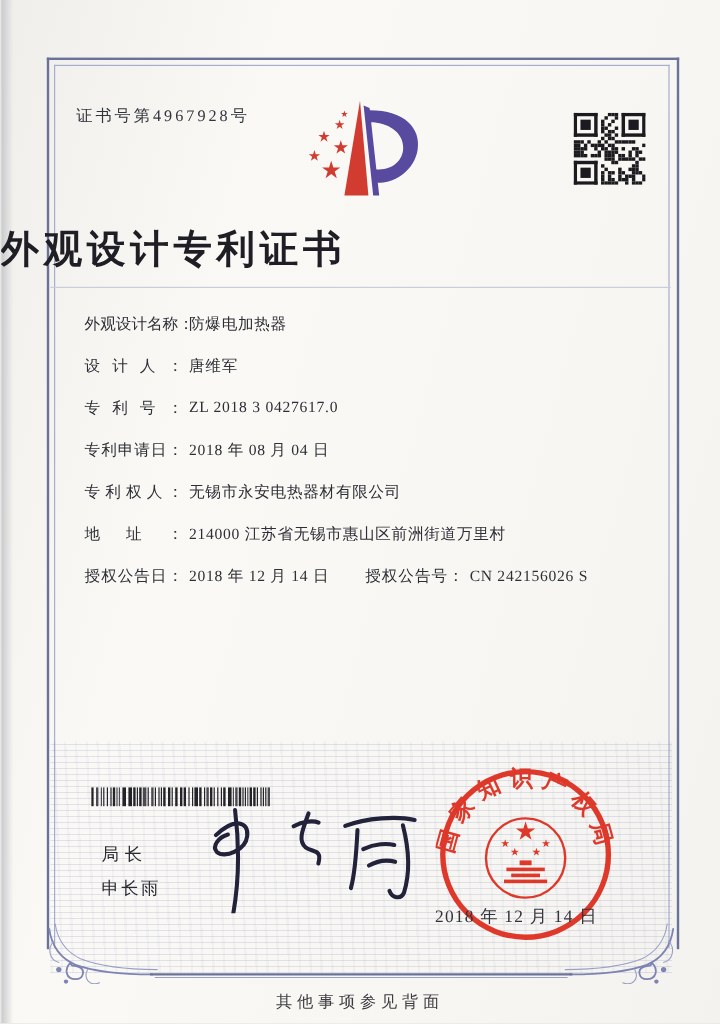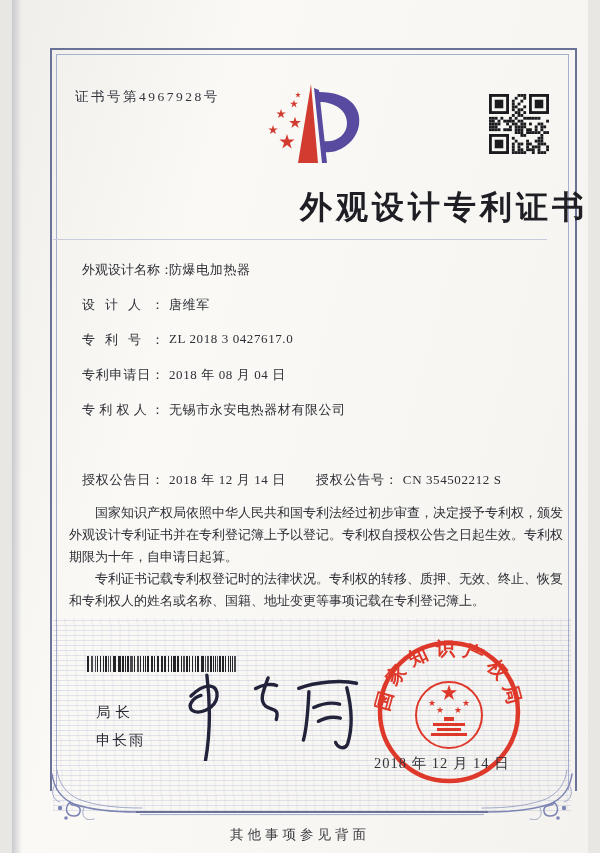--- a/index.html
+++ b/index.html
@@ -1,37 +1,37 @@
 <!DOCTYPE html>
 <html style="--seal-red: #dd2b1c; --border-blue: #6b7298; --logo-purple: #584a9e; --logo-red: #d23b30; --text: #2e2f36;"><head>
 <meta charset="utf-8">
 <style>
   html,body{margin:0;padding:0;background:#e9e7e3;}
   .page{
     position:relative;width:576px;height:853px;margin:0 auto;overflow:hidden;
     background:linear-gradient(105deg,#efeeeb 0%,#faf9f6 30%,#f7f6f2 70%,#f3f2ee 100%);
-    font-family:"Liberation Serif","DejaVu Serif",serif;color:var(--text,#2e2f36);
+    font-family:"Liberation Serif","DejaVu Serif",serif;color:var(--text,#2e2f36);padding-left:23px;
   }
   .page::before{content:"";position:absolute;left:0;top:0;bottom:0;width:10px;
     background:linear-gradient(90deg,#c9c9cd,rgba(255,255,255,0));}
   
   .frame-outer{position:absolute;left:38px;top:48px;width:523px;height:741px;
     border:2px solid var(--border-blue,#6b7298);border-bottom:none;}
   .frame-inner{position:absolute;left:44px;top:54px;width:511px;height:735px;
     border:1px solid #a7adcc;border-bottom:none;}
   .guilloche{position:absolute;left:41px;top:618px;width:518px;height:193px;
     background:
       repeating-linear-gradient(0deg,rgba(122,132,182,0.20) 0px,rgba(122,132,182,0.20) 1px,transparent 1px,transparent 5px),
       repeating-linear-gradient(88deg,rgba(122,132,182,0.06) 0px,rgba(122,132,182,0.06) 2px,transparent 2px,transparent 9px);}
   .divider{position:absolute;left:41px;right:41px;top:239px;height:1px;background:#c9ccdd;}
   
   .cert-no{position:absolute;left:63px;top:88px;font-size:13.5px;letter-spacing:2.5px;color:#33343c;}
   .logo{position:absolute;left:240px;top:80px;width:120px;height:92px;}
   .qr{position:absolute;left:477px;top:94px;width:60px;height:60px;}
-  .title{position:absolute;left:0;right:0;top:186px;margin:0;text-align:right;
+  .title{position:absolute;left:0;right:0;top:186px;margin:0;text-align:left;
     font-size:32px;font-weight:700;letter-spacing:4px;color:#1e1e24;}
   
   .field-row{position:absolute;left:70px;font-size:13px;color:#2e2f36;white-space:nowrap;}
   .flabel{display:inline-block;width:82px;text-align:justify;text-align-last:justify;vertical-align:top;}
   .fvalue{margin-left:5px;letter-spacing:0.6px;margin-top:26px;}
   .flabel.second{width:82px;margin-left:30px;font-family:Liberation Serif, serif;}
   
   .paras{position:absolute;left:57px;top:502px;width:494px;font-size:13px;line-height:22px;
     text-align:justify;color:#2e2f36;}
   .paras p{margin:0;text-indent:2em;}
@@ -249,28 +249,27 @@
   </div>
   <div class="field-row" style="top:331px">
     <span class="flabel">专利号：</span><span class="fvalue">ZL 2018 3 0427617.0</span>
   </div>
   <div class="field-row" style="top:366px">
     <span class="flabel">专利申请日：</span><span class="fvalue">2018 年 08 月 04 日</span>
   </div>
   <div class="field-row" style="top:401px">
     <span class="flabel">专利权人：</span><span class="fvalue">无锡市永安电热器材有限公司</span>
   </div>
+  <div class="field-row" style="top:436px">
+    <span class="flabel">地址：</span><span class="fvalue">214000 江苏省无锡市惠山区前洲街道万里村</span>
+  </div>
   <div class="field-row" style="top:471px">
-    <span class="flabel">授权公告日：</span><span class="fvalue">2018 年 12 月 14 日</span><span class="flabel second">授权公告号：</span><span class="fvalue">CN 354502212 S</span>
-  </div>
-
-  <div class="paras">
-    <p>国家知识产权局依照中华人民共和国专利法经过初步审查，决定授予专利权，颁发外观设计专利证书并在专利登记簿上予以登记。专利权自授权公告之日起生效。专利权期限为十年，自申请日起算。</p>
-    <p>专利证书记载专利权登记时的法律状况。专利权的转移、质押、无效、终止、恢复和专利权人的姓名或名称、国籍、地址变更等事项记载在专利登记簿上。</p>
-  </div>
+    <span class="flabel">授权公告日：</span><span class="fvalue">2018 年 12 月 14 日</span><span class="flabel second">授权公告号：</span><span class="fvalue">CN 242156026 S</span>
+  </div>
+
 
   <svg class="barcode" id="barcode-svg" viewBox="0 0 152 16" preserveAspectRatio="none">
       <rect x="0" y="0" width="2" height="16" fill="#242428"></rect>
       <rect x="4" y="0" width="2" height="16" fill="#4a4a50"></rect>
       <rect x="8" y="0" width="1" height="16" fill="#4a4a50"></rect>
       <rect x="10" y="0" width="1" height="16" fill="#242428"></rect>
       <rect x="13" y="0" width="1" height="16" fill="#242428"></rect>
       <rect x="16" y="0" width="1" height="16" fill="#242428"></rect>
       <rect x="18" y="0" width="2" height="16" fill="#242428"></rect>
       <rect x="21" y="0" width="1" height="16" fill="#4a4a50"></rect>

